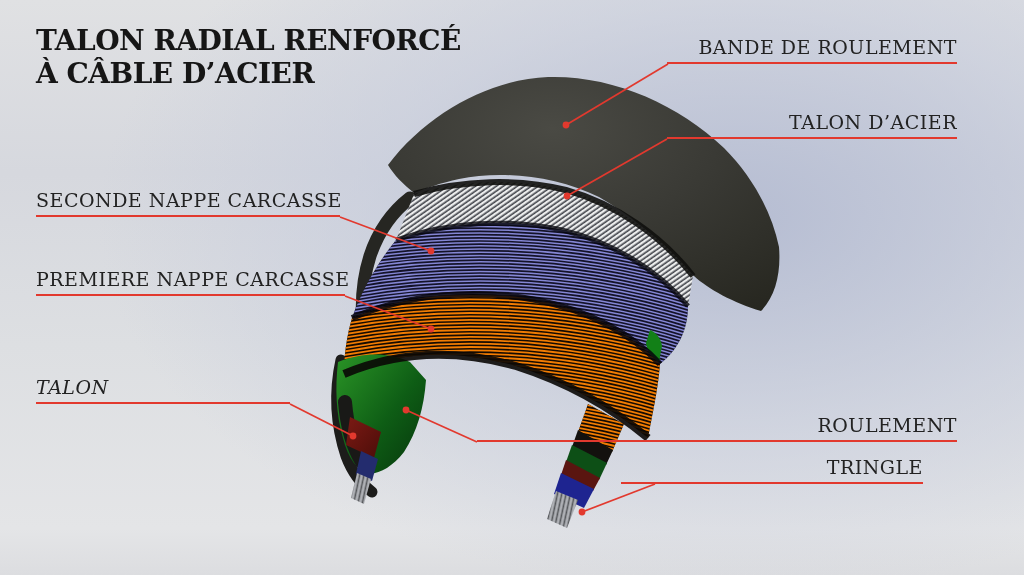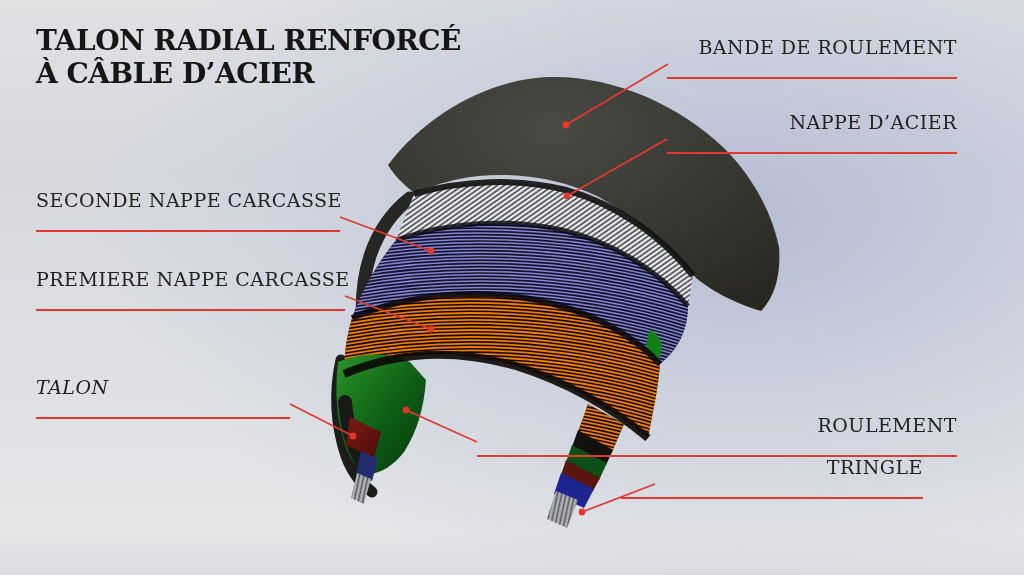--- a/index.html
+++ b/index.html
@@ -13,21 +13,21 @@
   .scene svg{position:absolute;left:0;top:0;}
   .title{
     position:absolute;left:36px;top:24px;
     font-weight:bold;font-size:28px;line-height:1.18;letter-spacing:-0.5px;
     color:#161616;
   }
   .callout{
     position:absolute;
     font-size:19px;line-height:1.15;letter-spacing:.5px;color:#222;
     border-bottom:2px solid #e2392e;
-    padding-bottom:18px;white-space:nowrap;
+    padding-bottom:3px;white-space:nowrap;
   }
   .co-r{text-align:right;}
   .co-bande      {left:667px;top:37px;width:290px;}
   .co-cordon     {left:667px;top:112px;width:290px;}
   .co-seconde    {left:36px;top:190px;width:304px;}
   .co-premiere   {left:36px;top:269px;width:309px;}
   .co-talon      {left:36px;top:377px;width:254px;font-style:italic;}
   .co-calandrage {left:477px;top:415px;width:480px;}
   .co-tringle    {left:621px;top:457px;width:302px;}
 </style>
@@ -231,20 +231,20 @@
       <circle cx="582" cy="512" r="3.4"></circle>
     </g>
   </svg>
 
   <div class="title">
     <div>TALON RADIAL RENFORCÉ</div>
     <div>À CÂBLE D’ACIER</div>
   </div>
 
   <div class="callout co-bande co-r">BANDE DE ROULEMENT</div>
-  <div class="callout co-cordon co-r">NAPPE D’ACIER</div>
+  <div class="callout co-cordon co-r">TALON D’ACIER</div>
   <div class="callout co-seconde">SECONDE NAPPE CARCASSE</div>
   <div class="callout co-premiere">PREMIERE NAPPE CARCASSE</div>
   <div class="callout co-talon">TALON</div>
   <div class="callout co-calandrage co-r">ROULEMENT</div>
   <div class="callout co-tringle co-r">TRINGLE</div>
 
 </div>
 
 </body></html>

